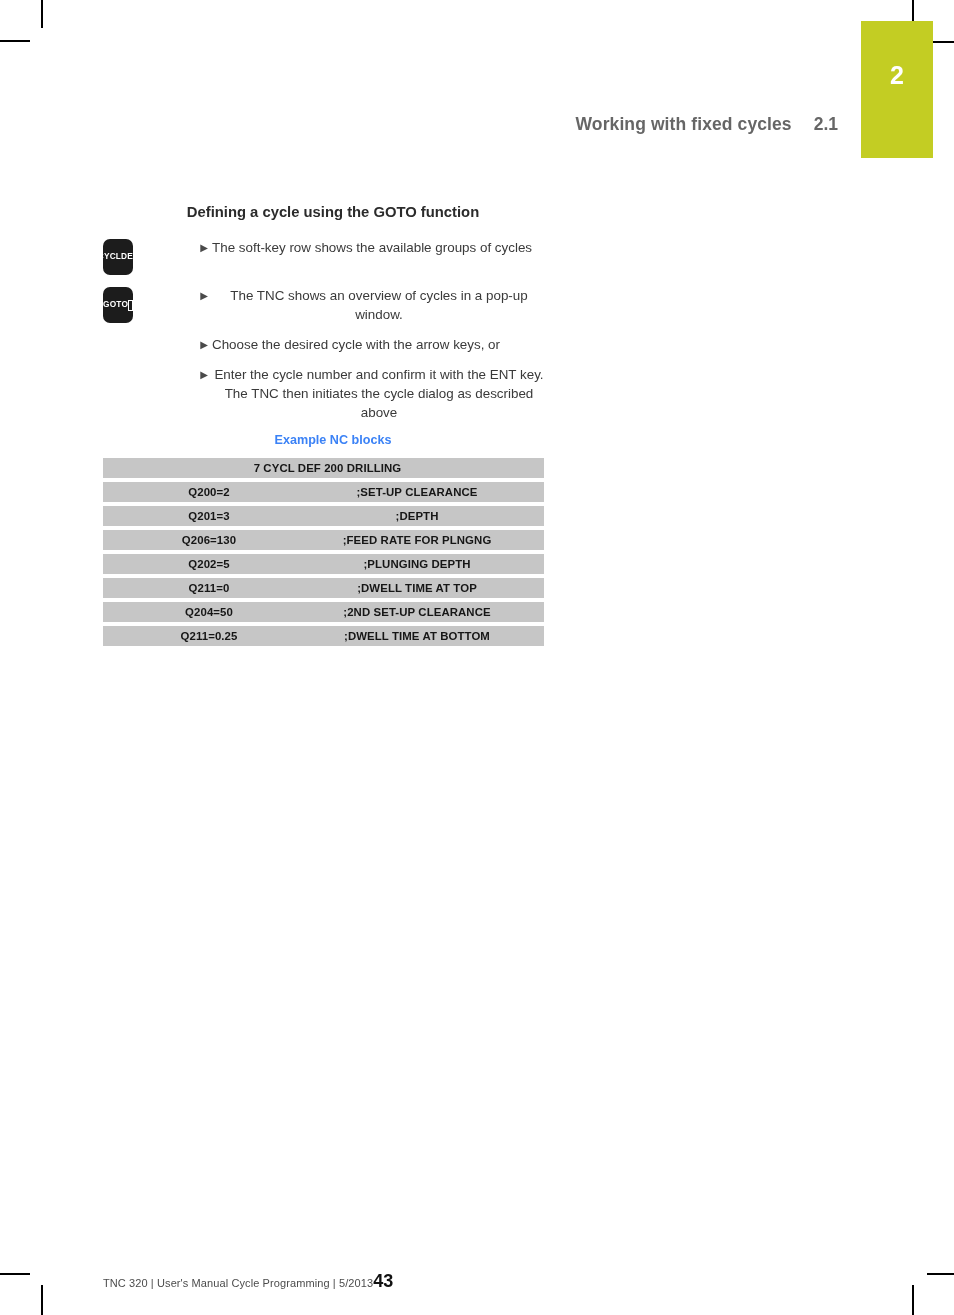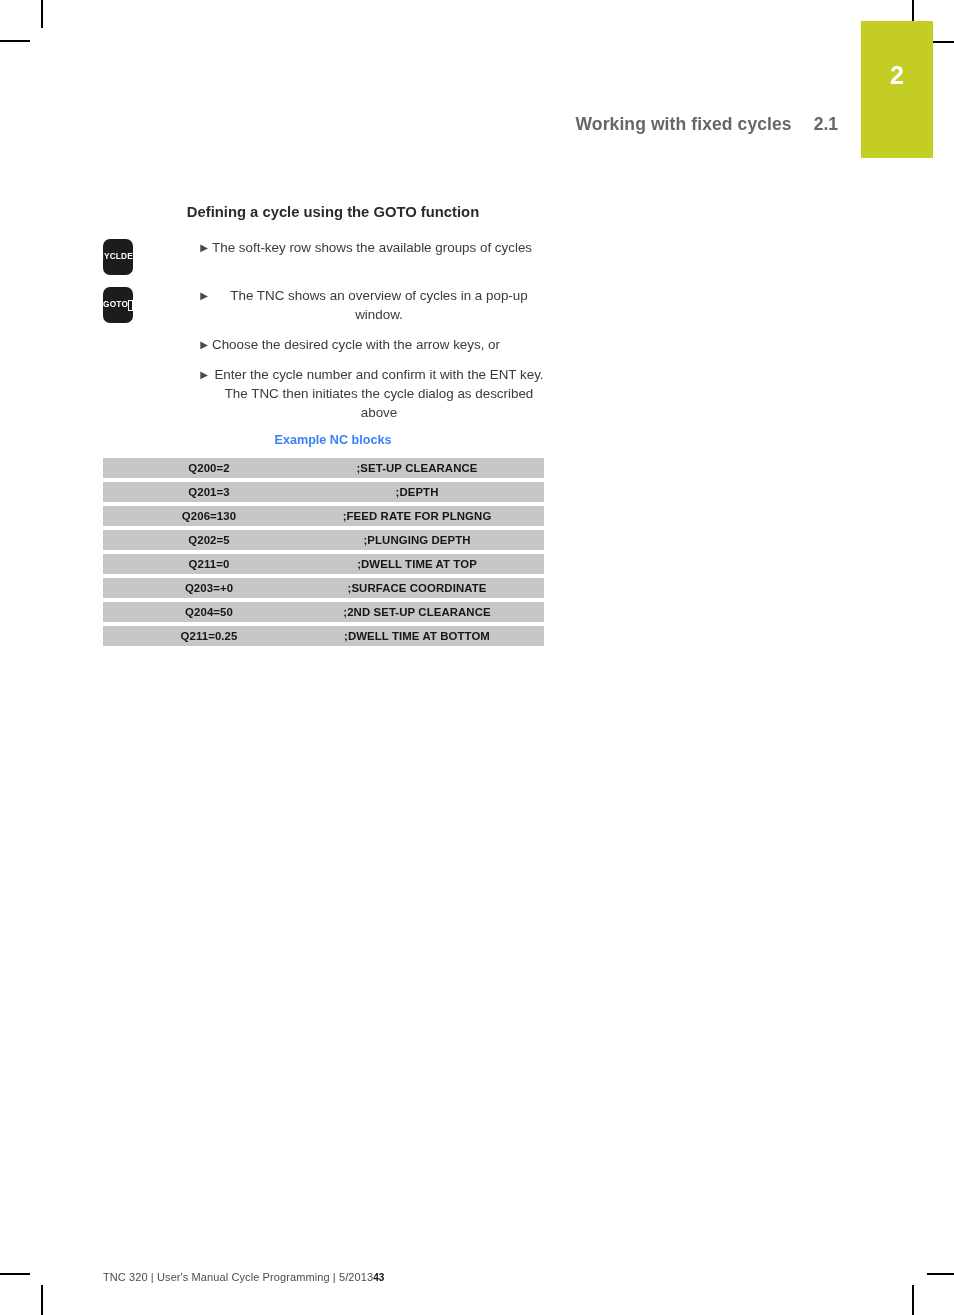--- a/index.html
+++ b/index.html
@@ -183,21 +183,21 @@
     align-items: baseline;
   }
   .footer-text {
     color: #4c4c4c;
     font-size: 11px;
     font-family: "Liberation Sans", sans-serif;
     letter-spacing: 0.1px;
   }
   .footer-page {
     color: #111111;
-    font-size: 10px;
+    font-size: 18px;
     font-weight: bold;
   }
 </style>
 </head>
 <body>
 
 <div class="page">
 
   <div class="crop crop-tl-v"></div>
   <div class="crop crop-tl-h"></div>
@@ -264,42 +264,41 @@
         </div>
       </div>
 
     </div>
 
     <div class="example-block">
       <div class="example-label">Example NC blocks</div>
       <table class="nc-table">
         <tbody>
           <tr>
+            <td class="nc-head-cell" colspan="2">7 CYCL DEF 200 DRILLING</td>
+          </tr>
+          <tr>
             <td class="nc-param-cell">Q200=2</td>
             <td class="nc-comment-cell">;SET-UP CLEARANCE</td>
           </tr>
           <tr>
             <td class="nc-param-cell">Q201=3</td>
             <td class="nc-comment-cell">;DEPTH</td>
           </tr>
           <tr>
             <td class="nc-param-cell">Q206=130</td>
             <td class="nc-comment-cell">;FEED RATE FOR PLNGNG</td>
           </tr>
           <tr>
             <td class="nc-param-cell">Q202=5</td>
             <td class="nc-comment-cell">;PLUNGING DEPTH</td>
           </tr>
           <tr>
             <td class="nc-param-cell">Q211=0</td>
             <td class="nc-comment-cell">;DWELL TIME AT TOP</td>
-          </tr>
-          <tr>
-            <td class="nc-param-cell">Q203=+0</td>
-            <td class="nc-comment-cell">;SURFACE COORDINATE</td>
           </tr>
           <tr>
             <td class="nc-param-cell">Q204=50</td>
             <td class="nc-comment-cell">;2ND SET-UP CLEARANCE</td>
           </tr>
           <tr>
             <td class="nc-param-cell">Q211=0.25</td>
             <td class="nc-comment-cell">;DWELL TIME AT BOTTOM</td>
           </tr>
         </tbody>

